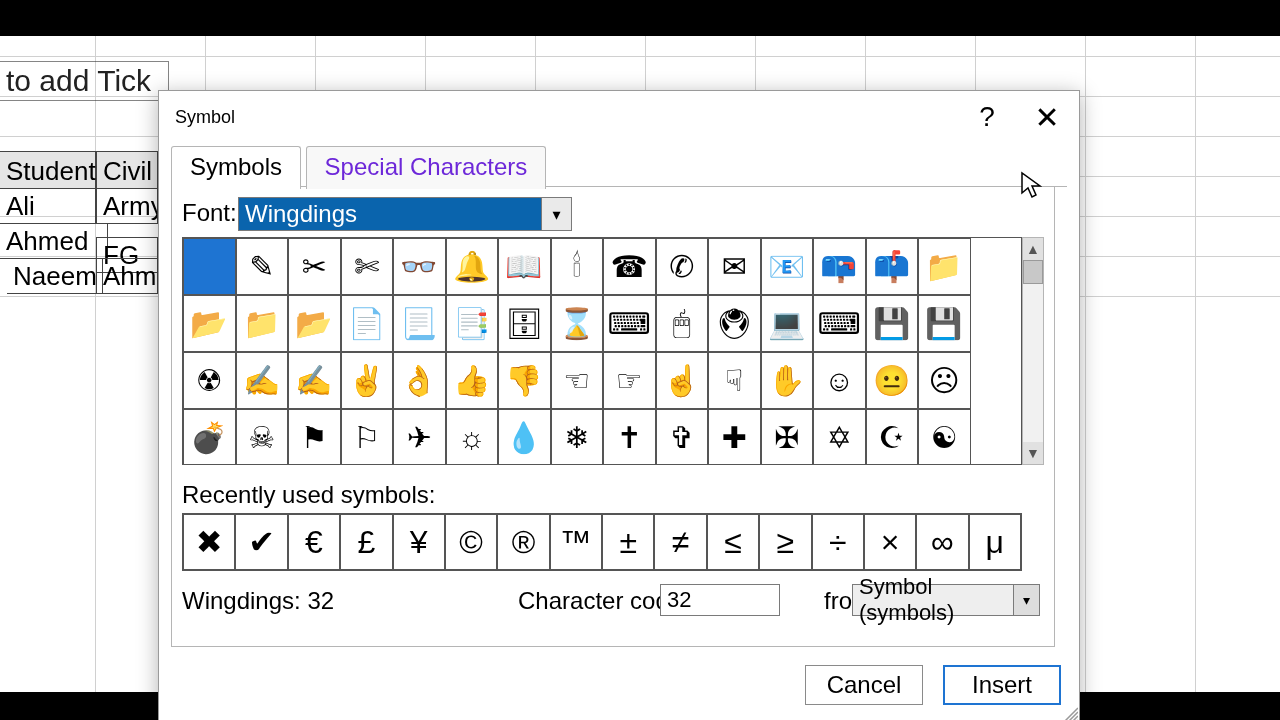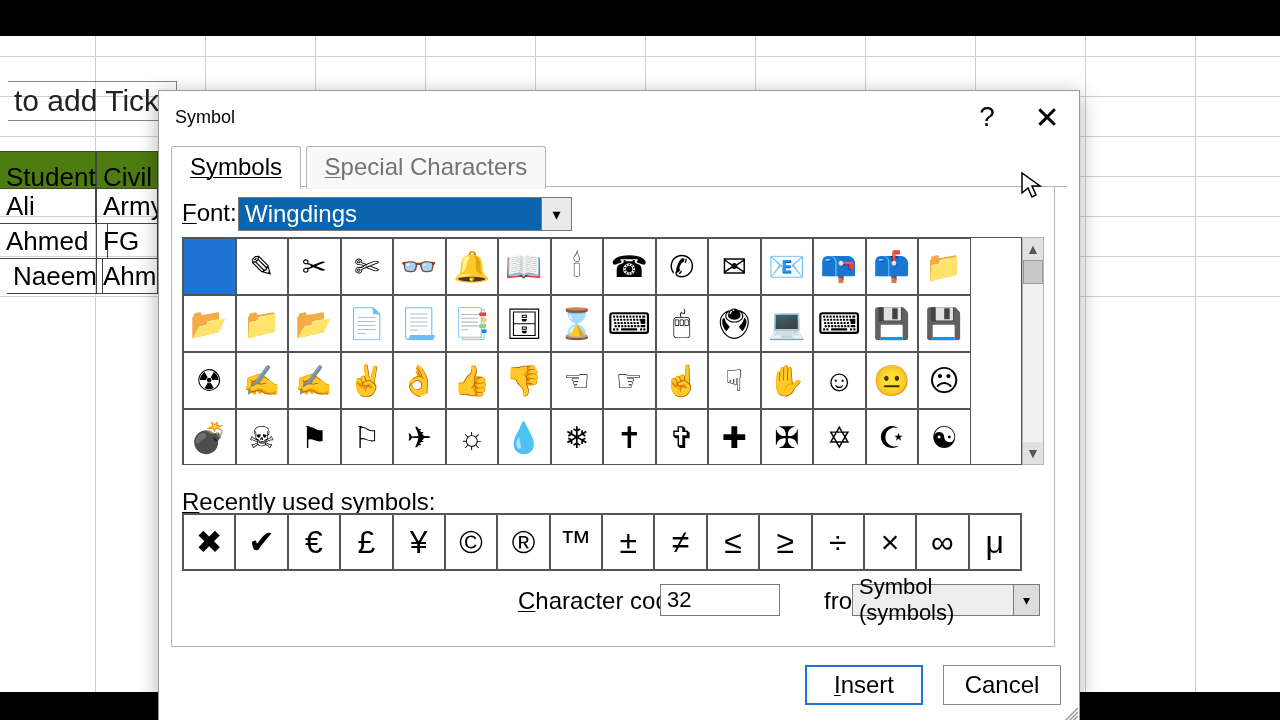--- a/index.html
+++ b/index.html
@@ -22,22 +22,22 @@
     position:absolute; left:0; top:0; width:1280px; height:656px;
     background:#fff;
   }
   .grid-h { position:absolute; left:0; right:0; height:1px; background:#d0d0d0; }
   .grid-v { position:absolute; top:0; bottom:0; width:1px; background:#d0d0d0; }
   .titlecell {
     position:absolute; font-size:30px; font-weight:500; color:#222;
     border:1px solid #3339; padding:2px 6px;
   }
   .hdrcell {
-    position:absolute; background:#4d7c0f; font-weight:500; font-size:26px;
-    border:1px solid #444; padding:10px 6px;
+    position:absolute; background:#e5e5e5; font-weight:500; font-size:26px;
+    border:1px solid #444; padding:4px 6px;
   }
   .datacell {
     position:absolute; font-size:26px; border:1px solid #444; padding:2px 6px;
   }
   
   .dialog {
     position:absolute; left:158px; top:54px; width:922px; height:634px;
     background:#fff; border:1px solid #9a9a9a;
     box-shadow:0 4px 20px rgba(0,0,0,.3);
   }
@@ -57,21 +57,21 @@
     position:relative; margin:2px 12px 0 12px; height:42px;
     border-bottom:1px solid #b5b5b5;
   }
   .tab {
     position:relative; display:inline-block; padding:6px 18px 8px 18px;
     border:1px solid #b5b5b5; border-bottom:none;
     font-size:24px; background:#fff; margin-right:-1px; top:1px;
     border-top-left-radius:3px; border-top-right-radius:3px; cursor:pointer;
   }
   .tab.active { z-index:2; background:#fff; }
-  .tab.inactive { background:#f8f8f8; color:#737373; }
+  .tab.inactive { background:#f8f8f8; color:#6d28d9; }
   .panel {
     position:relative; margin:0 24px 0 12px; padding:12px 10px 10px 10px;
     border:1px solid #b5b5b5; border-top:none; height:460px;
   }
   .row { position:relative; }
   .lbl { font-size:24px; }
   .fontbox {
     position:absolute; left:56px; top:-2px; width:334px; height:34px;
     border:1px solid #7a7a7a; background:#fff; display:flex; align-items:center;
   }
@@ -99,21 +99,21 @@
   }
   .scrollbtn {
     height:22px; background:#e1e1e1; display:flex; align-items:center; justify-content:center;
     font-size:14px; cursor:pointer; color:#555;
   }
   .scrollthumb { position:absolute; left:0; right:0; top:22px; height:24px; background:#c8c8c8; border:1px solid #9a9a9a; }
   .cursor {
     position:absolute; left:861px; top:80px; width:22px; height:28px; z-index:50;
     pointer-events:none;
   }
-  .recent-label { position:absolute; left:10px; top:301px; font-size:24px; }
+  .recent-label { position:absolute; left:10px; top:294px; font-size:24px; }
   .recentwrap {
     position:absolute; left:10px; top:326px; width:840px; height:58px;
     border:1px solid #555; display:flex;
   }
   .rsym {
     flex:1; border:1px solid #555; display:flex; align-items:center; justify-content:center;
     font-size:32px; cursor:pointer; background:#fff;
   }
   .status { position:absolute; left:10px; top:400px; font-size:24px; }
   .cc-label { position:absolute; left:346px; top:400px; font-size:24px; }
@@ -136,21 +136,21 @@
   }
   .btn {
     min-width:118px; height:40px; padding:0 20px; font-size:24px;
     background:#fff; border:1px solid #8a8a8a; cursor:pointer;
     display:flex; align-items:center; justify-content:center;
   }
   .btn.primary { border:2px solid #1e74d2; }
   .resize {
     position:absolute; right:1px; bottom:1px; width:18px; height:18px;
   }
-  .underline { text-decoration:underline; text-decoration-thickness:1px; text-underline-offset:2px; }
+  .underline { text-decoration-thickness:1px; text-underline-offset:2px; }
 </style>
 </head>
 <body>
 
 <div class="canvas">
 
   <div class="sheet">
 
     <div class="grid-v" style="left:95px"></div>
     <div class="grid-v" style="left:205px"></div>
@@ -164,30 +164,30 @@
     <div class="grid-v" style="left:1085px"></div>
     <div class="grid-v" style="left:1195px"></div>
     <div class="grid-h" style="top:20px"></div>
     <div class="grid-h" style="top:60px"></div>
     <div class="grid-h" style="top:100px"></div>
     <div class="grid-h" style="top:140px"></div>
     <div class="grid-h" style="top:180px"></div>
     <div class="grid-h" style="top:220px"></div>
     <div class="grid-h" style="top:260px"></div>
 
-    <div class="titlecell" style="left:8px; top:25px; width:169px; height:40px; border-left:none;margin-top:20px;">to add Tick</div>
+    <div class="titlecell" style="left:0; top:25px; width:169px; height:40px; border-left:none;">to add Tick</div>
 
     <div class="hdrcell" style="left:0; top:115px; width:96px; height:38px; border-left:none;">Student</div>
     <div class="hdrcell" style="left:96px; top:115px; width:62px; height:38px; overflow:hidden;">Civil</div>
 
     <div class="datacell" style="left:0; top:152px; width:96px; height:36px; border-left:none;">Ali</div>
     <div class="datacell" style="left:96px; top:152px; width:62px; height:36px; overflow:hidden;">Army</div>
 
     <div class="datacell" style="left:0; top:187px; width:108px; height:36px; border-left:none;">Ahmed</div>
-    <div class="datacell" style="left:96px; top:187px; width:62px; height:36px; overflow:hidden;">FG</div>
+    <div class="datacell" style="left:96px; top:201px; width:62px; height:36px; overflow:hidden;">FG</div>
 
     <div class="datacell" style="left:7px; top:222px; width:96px; height:36px; border-left:none;">Naeem</div>
     <div class="datacell" style="left:96px; top:222px; width:62px; height:36px; overflow:hidden;">Ahmed</div>
   </div>
 
   <div class="dialog">
     <div class="titlebar">
       <span class="title">Symbol</span>
       <div class="titlebtn help">?</div>
       <div class="titlebtn close">✕</div>
@@ -295,38 +295,41 @@
           <div class="rsym">±</div>
           <div class="rsym">≠</div>
           <div class="rsym">≤</div>
           <div class="rsym">≥</div>
           <div class="rsym">÷</div>
           <div class="rsym">×</div>
           <div class="rsym">∞</div>
           <div class="rsym">μ</div>
         </div>
 
+      <div class="status">
+        <span>Wingdings: </span><span>32</span>
+      </div>
       <div class="cc-label">
         <span class="underline">C</span>haracter code:
       </div>
       <input class="cc-input" value="32" style="">
       <div class="from-label">
         fro<span class="underline">m</span>:
       </div>
       <div class="from-sel">
         <div class="val">Symbol (symbols)</div>
         <div class="dd">▾</div>
       </div>
     </div>
 
     <div class="btnrow">
+      <div class="btn">Cancel</div>
       <div class="btn primary">
         <span><span class="underline">I</span>nsert</span>
       </div>
-      <div class="btn">Cancel</div>
     </div>
 
     <svg class="resize" viewBox="0 0 18 18">
       <path d="M4 18 L18 4 M8 18 L18 8 M12 18 L18 12 M16 18 L18 16" stroke="#9a9a9a" stroke-width="1.5"></path>
     </svg>
 
     <svg class="cursor" viewBox="0 0 22 28">
       <path d="M2 2 L2 22 L8 17 L12 26 L16 24 L12 15 L20 15 Z" fill="#fff" stroke="#000" stroke-width="1.5"></path>
     </svg>
   </div>

